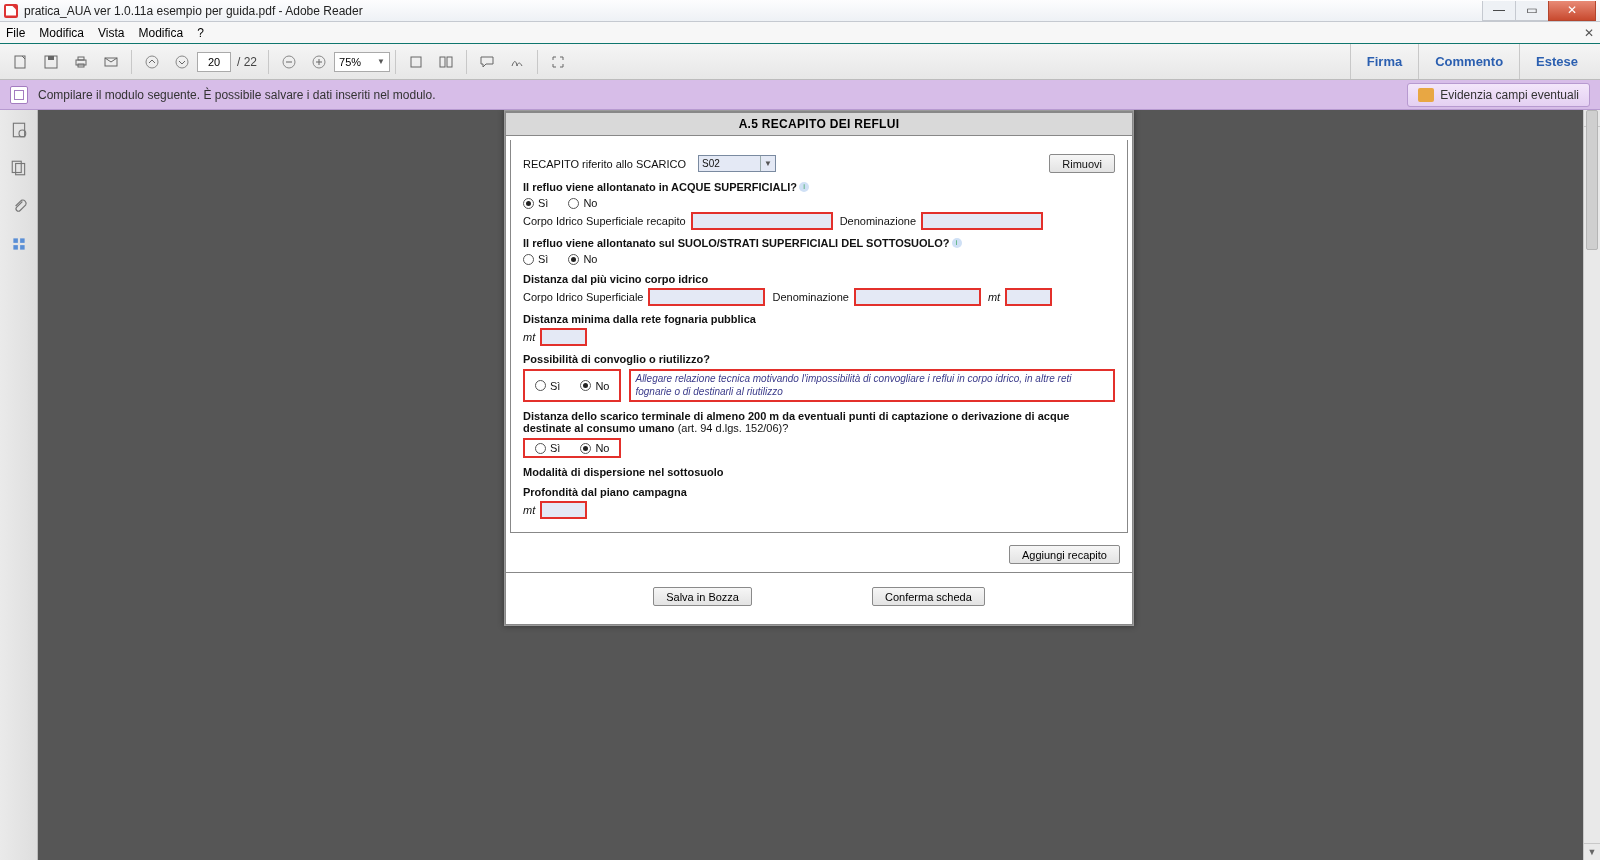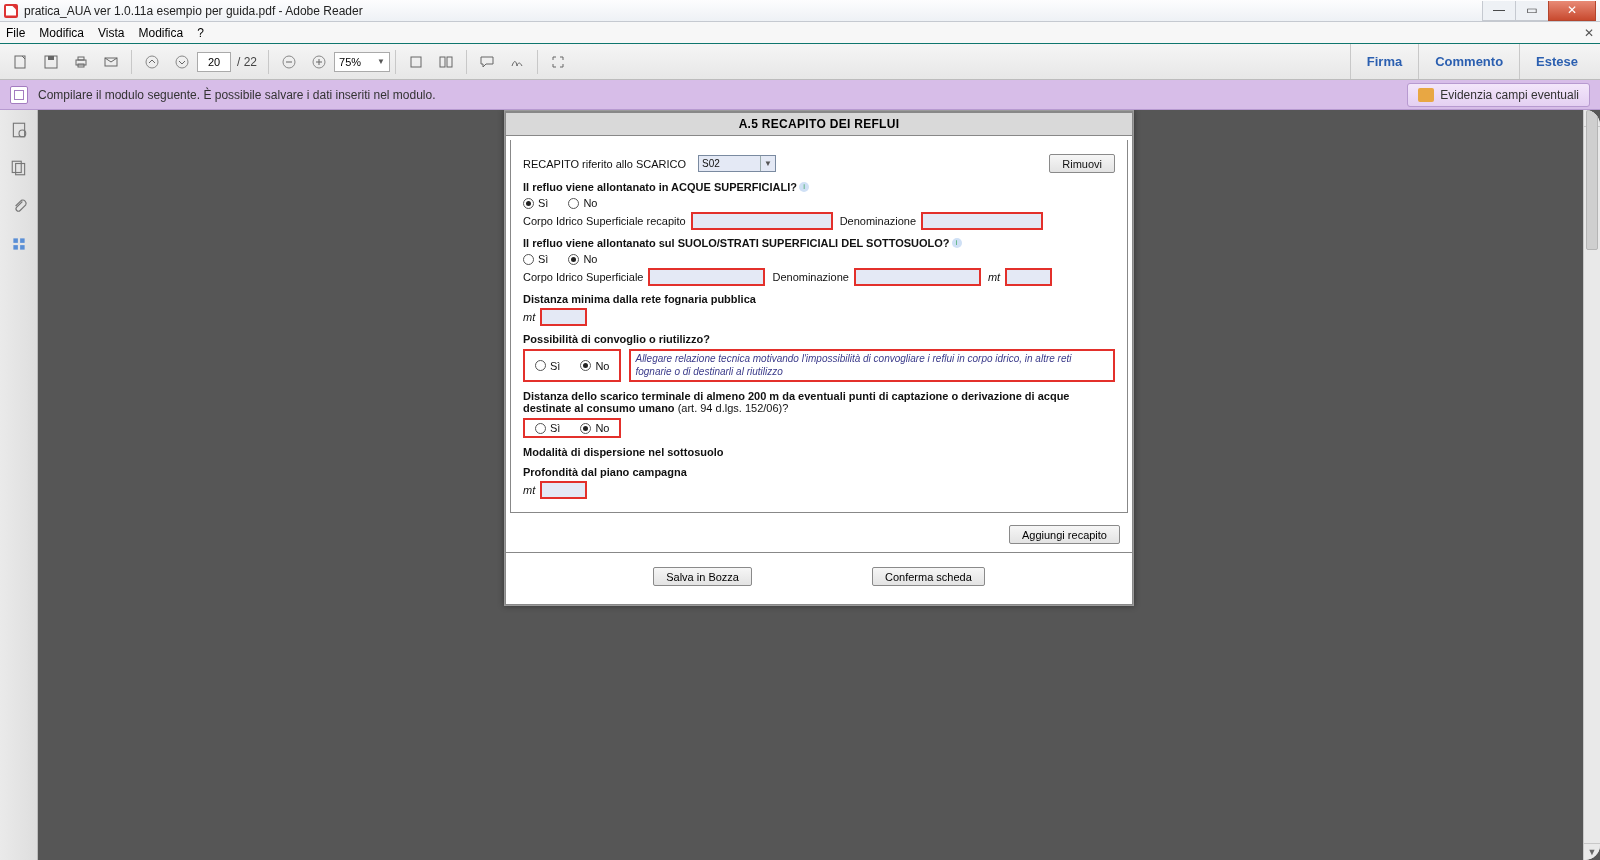--- a/index.html
+++ b/index.html
@@ -36,21 +36,21 @@
 .purplebar .picon { width:18px; height:18px; background:#fff; border:1px solid #a47cc0; border-radius:2px; margin-right:10px; position:relative; }
 .purplebar .picon:before { content:""; position:absolute; inset:3px; border:1px solid #a47cc0; }
 .purplebar .msg { color:#333; font-size:12px; }
 .purplebar .highlight-btn { margin-left:auto; background:linear-gradient(#f3e6fa,#e4d0f2); border:1px solid #b79ad0; border-radius:3px; height:24px; padding:0 10px; display:flex; align-items:center; gap:6px; font-size:12px; color:#333; }
 .purplebar .highlight-btn .hicon { width:16px; height:14px; background:#e8a743; border-radius:2px; }
 
 
 .workspace { position:absolute; top:110px; left:0; right:0; bottom:0; display:flex; background:#565656; }
 .sidetools { width:38px; background:linear-gradient(to right,#eaeaea,#dedede); border-right:1px solid #bcbcbc; display:flex; flex-direction:column; align-items:center; padding-top:10px; gap:18px; }
 .sidetools .stool { width:20px; height:20px; color:#6a6a6a; display:flex; align-items:center; justify-content:center; }
-.docarea { flex:1; position:relative; overflow:hidden;border-radius:15px; }
+.docarea { flex:1; position:relative; overflow:hidden; }
 .scrollbar { position:absolute; right:0; top:0; bottom:0; width:17px; background:#e9e9e9; border-left:1px solid #c8c8c8; }
 .scrollbar .thumb { position:absolute; left:2px; right:2px; top:0; height:140px; background:#cfcfcf; border:1px solid #b5b5b5; border-radius:2px; }
 .scrollbar .arrow { position:absolute; left:0; right:0; height:17px; background:#e9e9e9; display:flex; align-items:center; justify-content:center; color:#666; font-size:9px; }
 .scrollbar .arrow.up { top:0; border-bottom:1px solid #c8c8c8; }
 .scrollbar .arrow.down { bottom:0; border-top:1px solid #c8c8c8; }
 
 
 .page { position:absolute; left:50%; transform:translateX(-50%); top:0; width:630px; background:#fff; border:1px solid #9a9a9a; box-shadow:0 0 6px rgba(0,0,0,.4); }
 .page-inner { border:1px solid #888; margin:0; }
 .section-header { background:#d9d9d9; border:1px solid #888; border-left:none; border-right:none; text-align:center; font-weight:700; font-size:12px; padding:4px 0; letter-spacing:.3px; }
@@ -279,20 +279,23 @@
             <div class="radio">
                 <span class="dot"></span>
                 <span>Sì</span>
               </div>
             <div class="radio">
                 <span class="dot on"></span>
                 <span>No</span>
               </div>
           </div>
 
+          <div class="row mt">
+              <span class="bold">Distanza dal più vicino corpo idrico</span>
+            </div>
           <div class="row">
             <span class="label">Corpo Idrico Superficiale</span>
             <div class="input red-border" style="width:115px"></div>
             <span class="label" style="margin-left:8px">Denominazione</span>
             <div class="input red-border" style="width:125px"></div>
             <span class="label italic-unit" style="margin-left:8px">mt</span>
             <div class="input red-border" style="width:45px"></div>
           </div>
 
           <div class="row mt">

